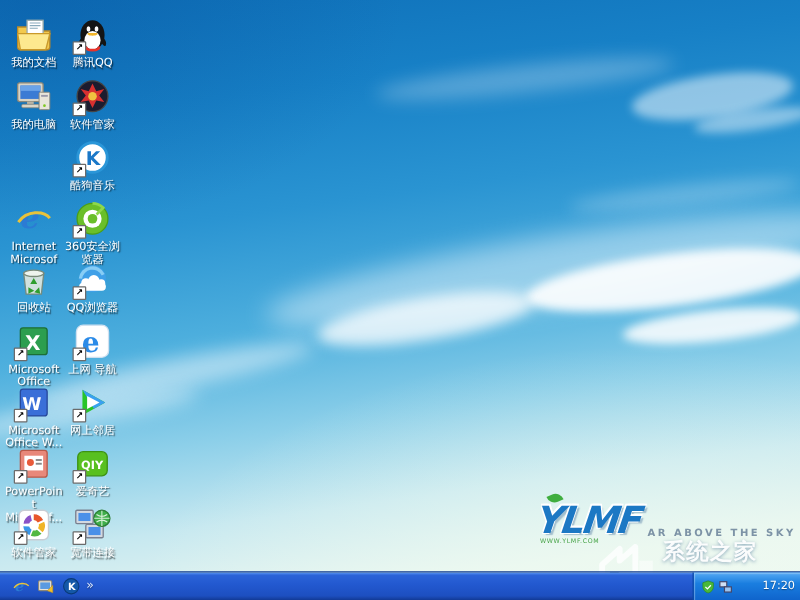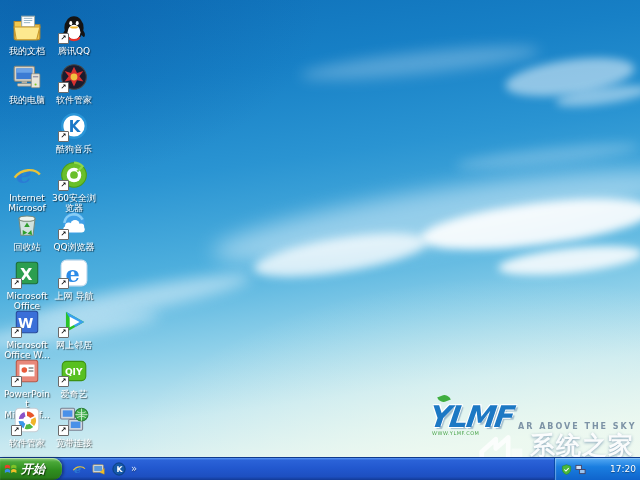--- a/index.html
+++ b/index.html
@@ -37,21 +37,21 @@
     letter-spacing:-2px;color:#1c78c4;transform:skewX(-8deg);
     text-shadow:-1px -1px 0 #fff,1px -1px 0 #fff,-1px 1px 0 #fff,2px 2px 1px rgba(40,90,140,.35);}
   .ylmf-leaf{position:absolute;left:8px;top:-4px;width:12px;height:7px;background:#3fae3f;
     border-radius:0 8px 0 8px;transform:rotate(-22deg);}
   .ylmf-site{position:absolute;left:2px;top:31px;font-size:5px;letter-spacing:.5px;color:#4aa54a;}
   .ylmf-tag{position:absolute;left:88px;top:23px;font-size:8px;font-weight:bold;
     letter-spacing:2px;color:#7d93a6;white-space:nowrap;}
   
   .xtzj{position:absolute;left:477px;top:429px;width:165px;height:50px;color:#fff;}
   .xtzj-logo{position:absolute;left:0;top:2px;opacity:.85;}
-  .xtzj-title{position:absolute;left:53px;top:0;font-size:25px;font-weight:bold;
+  .xtzj-title{position:absolute;left:53px;top:0;font-size:18px;font-weight:bold;
     letter-spacing:1px;color:rgba(255,255,255,.94);text-shadow:0 1px 3px rgba(30,80,130,.5);white-space:nowrap;}
   .xtzj-url{position:absolute;left:42px;top:31px;font-size:10.5px;font-weight:bold;
     letter-spacing:.5px;color:rgba(255,255,255,.96);text-shadow:0 1px 2px rgba(30,80,130,.5);white-space:nowrap;}
   
   .taskbar{position:absolute;left:0;bottom:0;width:640px;height:22px;
     background:linear-gradient(180deg,#5a96f2 0%,#2b63d8 10%,#2258cf 45%,#1d4fc0 85%,#123a96 100%);
     border-top:1px solid #0f3a8c;display:flex;align-items:center;}
   .start{height:22px;width:62px;border-radius:0 9px 9px 0;display:flex;align-items:center;gap:3px;
     padding-left:4px;box-sizing:border-box;cursor:pointer;
     background:linear-gradient(180deg,#8fce7a 0%,#4aa838 18%,#2f8e1f 55%,#2a7d1b 88%,#1e5f12 100%);
@@ -304,29 +304,20 @@
     <svg class="xtzj-logo" width="50" height="46" viewBox="0 0 64 58">
       <path d="M6 54 V26 L24 10 V22 L40 8 V54 Z" fill="none" stroke="rgba(255,255,255,.9)" stroke-width="6" stroke-linejoin="round"></path>
       <path d="M44 22 h14 v32 h-14 z" fill="rgba(255,255,255,.55)"></path>
       <rect x="14" y="34" width="9" height="9" fill="rgba(60,130,200,.8)"></rect>
     </svg>
     <div class="xtzj-title">系统之家</div>
     <div class="xtzj-url">XITONGZHIJIA.NET</div>
   </div>
 
   <div class="taskbar">
-    <div class="start">
-      <svg width="14" height="14" viewBox="0 0 16 16">
-        <path d="M1 4.2c2-1.5 3.6-1.5 6 0v3.6c-2.4-1.5-4-1.5-6 0z" fill="#e8402a"></path>
-        <path d="M8.2 4.2c2-1.5 3.6-1.5 6 0v3.6c-2.4-1.5-4-1.5-6 0z" fill="#7ec428"></path>
-        <path d="M1 9c2-1.5 3.6-1.5 6 0v3.6c-2.4-1.5-4-1.5-6 0z" fill="#3a8ee8"></path>
-        <path d="M8.2 9c2-1.5 3.6-1.5 6 0v3.6c-2.4-1.5-4-1.5-6 0z" fill="#f0c028"></path>
-      </svg>
-      <span class="start-label">开始</span>
-    </div>
     <div class="qlaunch">
       <span class="ql">
           <svg viewBox="0 0 28 28">
             <text x="4" y="21" font-size="23" font-weight="bold" font-style="italic" fill="#2b7bd4" font-family="DejaVu Serif,serif">e</text>
             <path d="M2.5 16.5c6.5-9 19-8.5 23.5-3" stroke="#e8c33a" stroke-width="2.2" fill="none"></path>
           </svg>
         </span>
         <span class="ql">
           <svg viewBox="0 0 16 16">
             <rect x="1" y="3" width="12" height="9" rx="1" fill="#e8e4d8" stroke="#8a877a"></rect>

